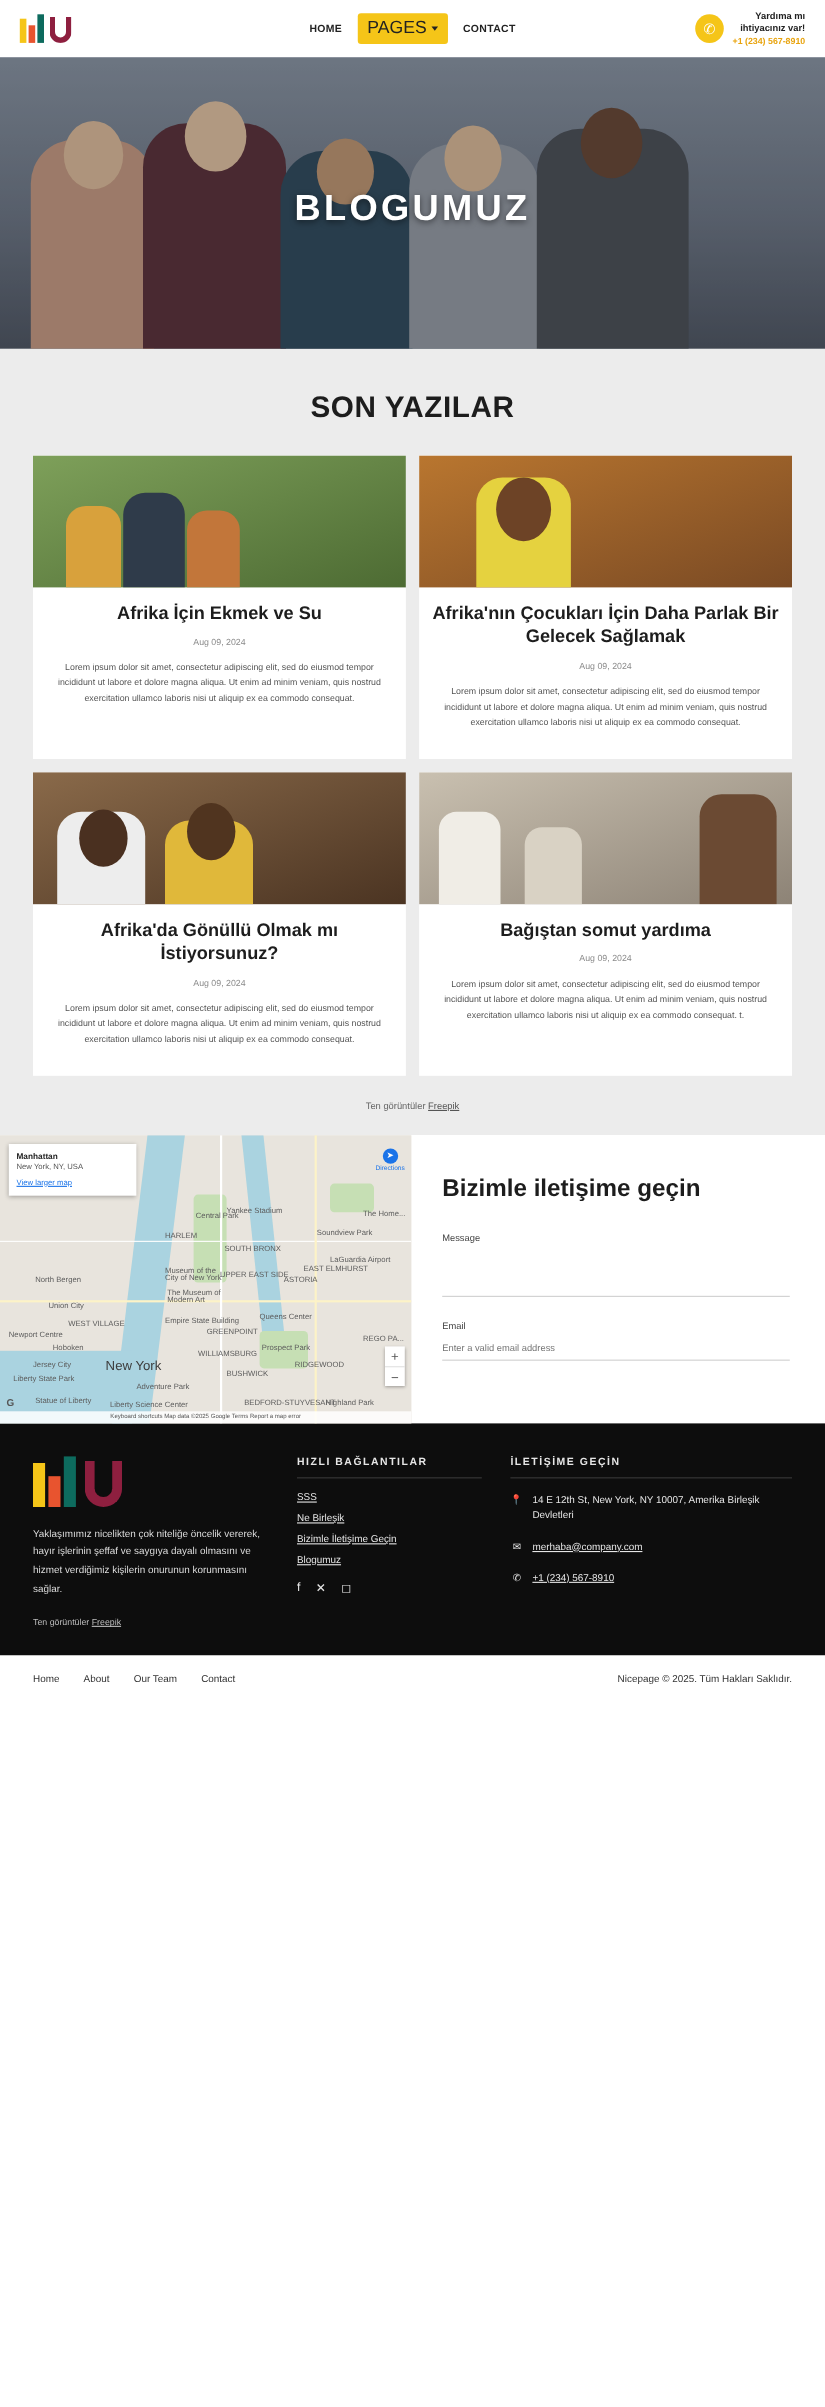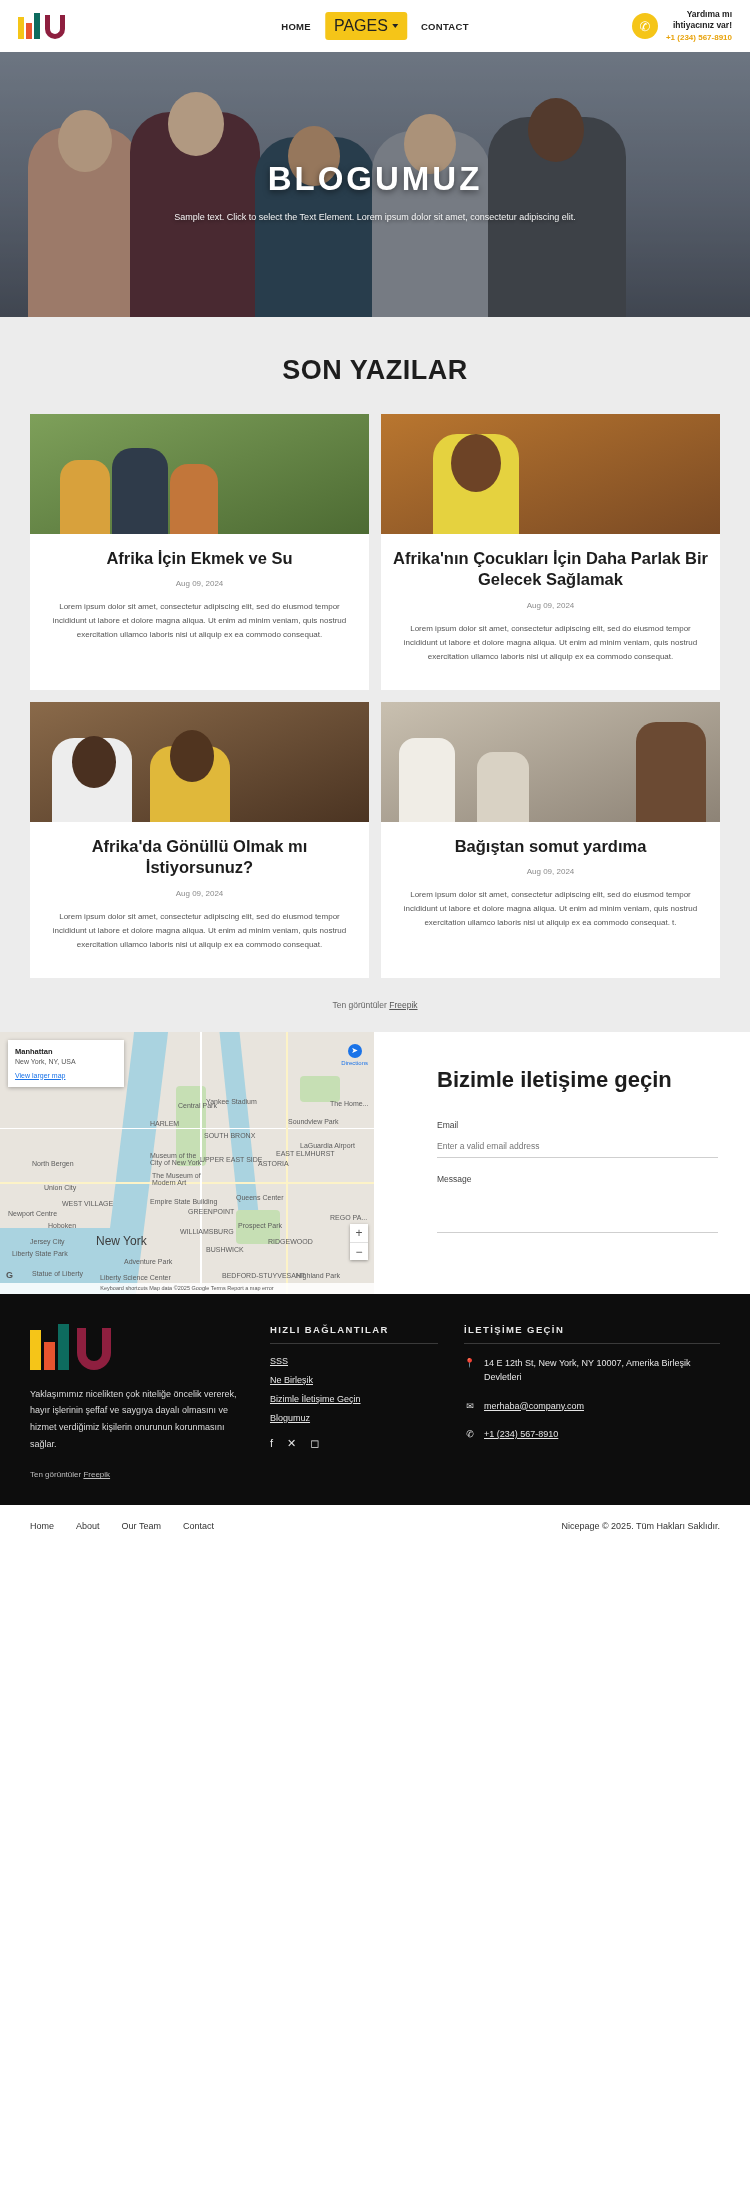--- a/index.html
+++ b/index.html
@@ -93,21 +93,21 @@
     font-size: 16.5px; font-weight: bold; line-height: 1.3; color: #1d1d1d;
   }
   .card-date { font-size: 8px; color: #8b8b8b; margin-top: 10px; }
   .card-text {
     font-size: 8px; color: #555; line-height: 1.75; margin-top: 12px;
   }
   .credit { text-align: center; font-size: 8.5px; color: #666; margin-top: 22px; }
   .credit a { color: #555; }
 
   
-  .contact-wrap { display: flex; background: #fff; gap: 35px; }
+  .contact-wrap { display: flex; background: #fff; }
   .map {
     width: 374px; height: 262px; position: relative; overflow: hidden;
     background: #e8e4dd;
   }
   .map-water { position: absolute; background: #aad3e0; }
   .map-green { position: absolute; background: #c6dfb4; border-radius: 4px; }
   .map-road { position: absolute; background: #ffffff; }
   .map-road.y { background: #fdf3c7; }
   .map-card {
     position: absolute; left: 8px; top: 8px; width: 116px;
@@ -235,21 +235,20 @@
     <div class="p" style="left:255px;width:120px;height:180px;background:#2f4a5c;"></div>
     <div class="head" style="left:288px;top:74px;width:52px;height:60px;background:#c79a72;"></div>
     <div class="p" style="left:372px;width:118px;height:186px;background:#9aa0a8;"></div>
     <div class="head" style="left:404px;top:62px;width:52px;height:60px;background:#e3bf9a;"></div>
     <div class="p" style="left:488px;width:138px;height:200px;background:#4b4f55;"></div>
     <div class="head" style="left:528px;top:46px;width:56px;height:64px;background:#6a4631;"></div>
   </div>
   <div class="hero-shade"></div>
   <div class="hero-content">
     <div class="hero-title">BLOGUMUZ</div>
-    <div class="hero-sub">Sample text. Click to select the Text Element. Lorem ipsum dolor sit amet, consectetur adipiscing elit.</div>
   </div>
 </div>
 
 <div class="section">
   <div class="section-title">SON YAZILAR</div>
   <div class="grid">
 
     <div class="card">
       <div class="card-img" style="background:linear-gradient(160deg,#7ea05a,#4d6b33);">
         <div style="position:absolute;left:30px;bottom:0;width:50px;height:74px;background:#d8a13c;border-radius:18px 18px 0 0;"></div>
@@ -371,26 +370,26 @@
       <div>−</div>
     </div>
     <div class="map-logo">G</div>
     <div class="map-footer">Keyboard shortcuts   Map data ©2025 Google   Terms   Report a map error</div>
   </div>
 
   <div class="form-side">
     <div class="form-title">Bizimle iletişime geçin</div>
 
     <div class="field">
+      <label>Message</label>
+      <textarea placeholder="" style=""></textarea>
+    </div>
+    <div class="field">
       <label>Email</label>
       <input type="text" placeholder="Enter a valid email address" style="">
-    </div>
-    <div class="field">
-      <label>Message</label>
-      <textarea placeholder="" style=""></textarea>
     </div>
   </div>
 </div>
 
 <div class="footer">
   <div class="footer-cols">
 
     <div class="f-col1">
       <div class="f-logo">
         <div class="b"></div>

